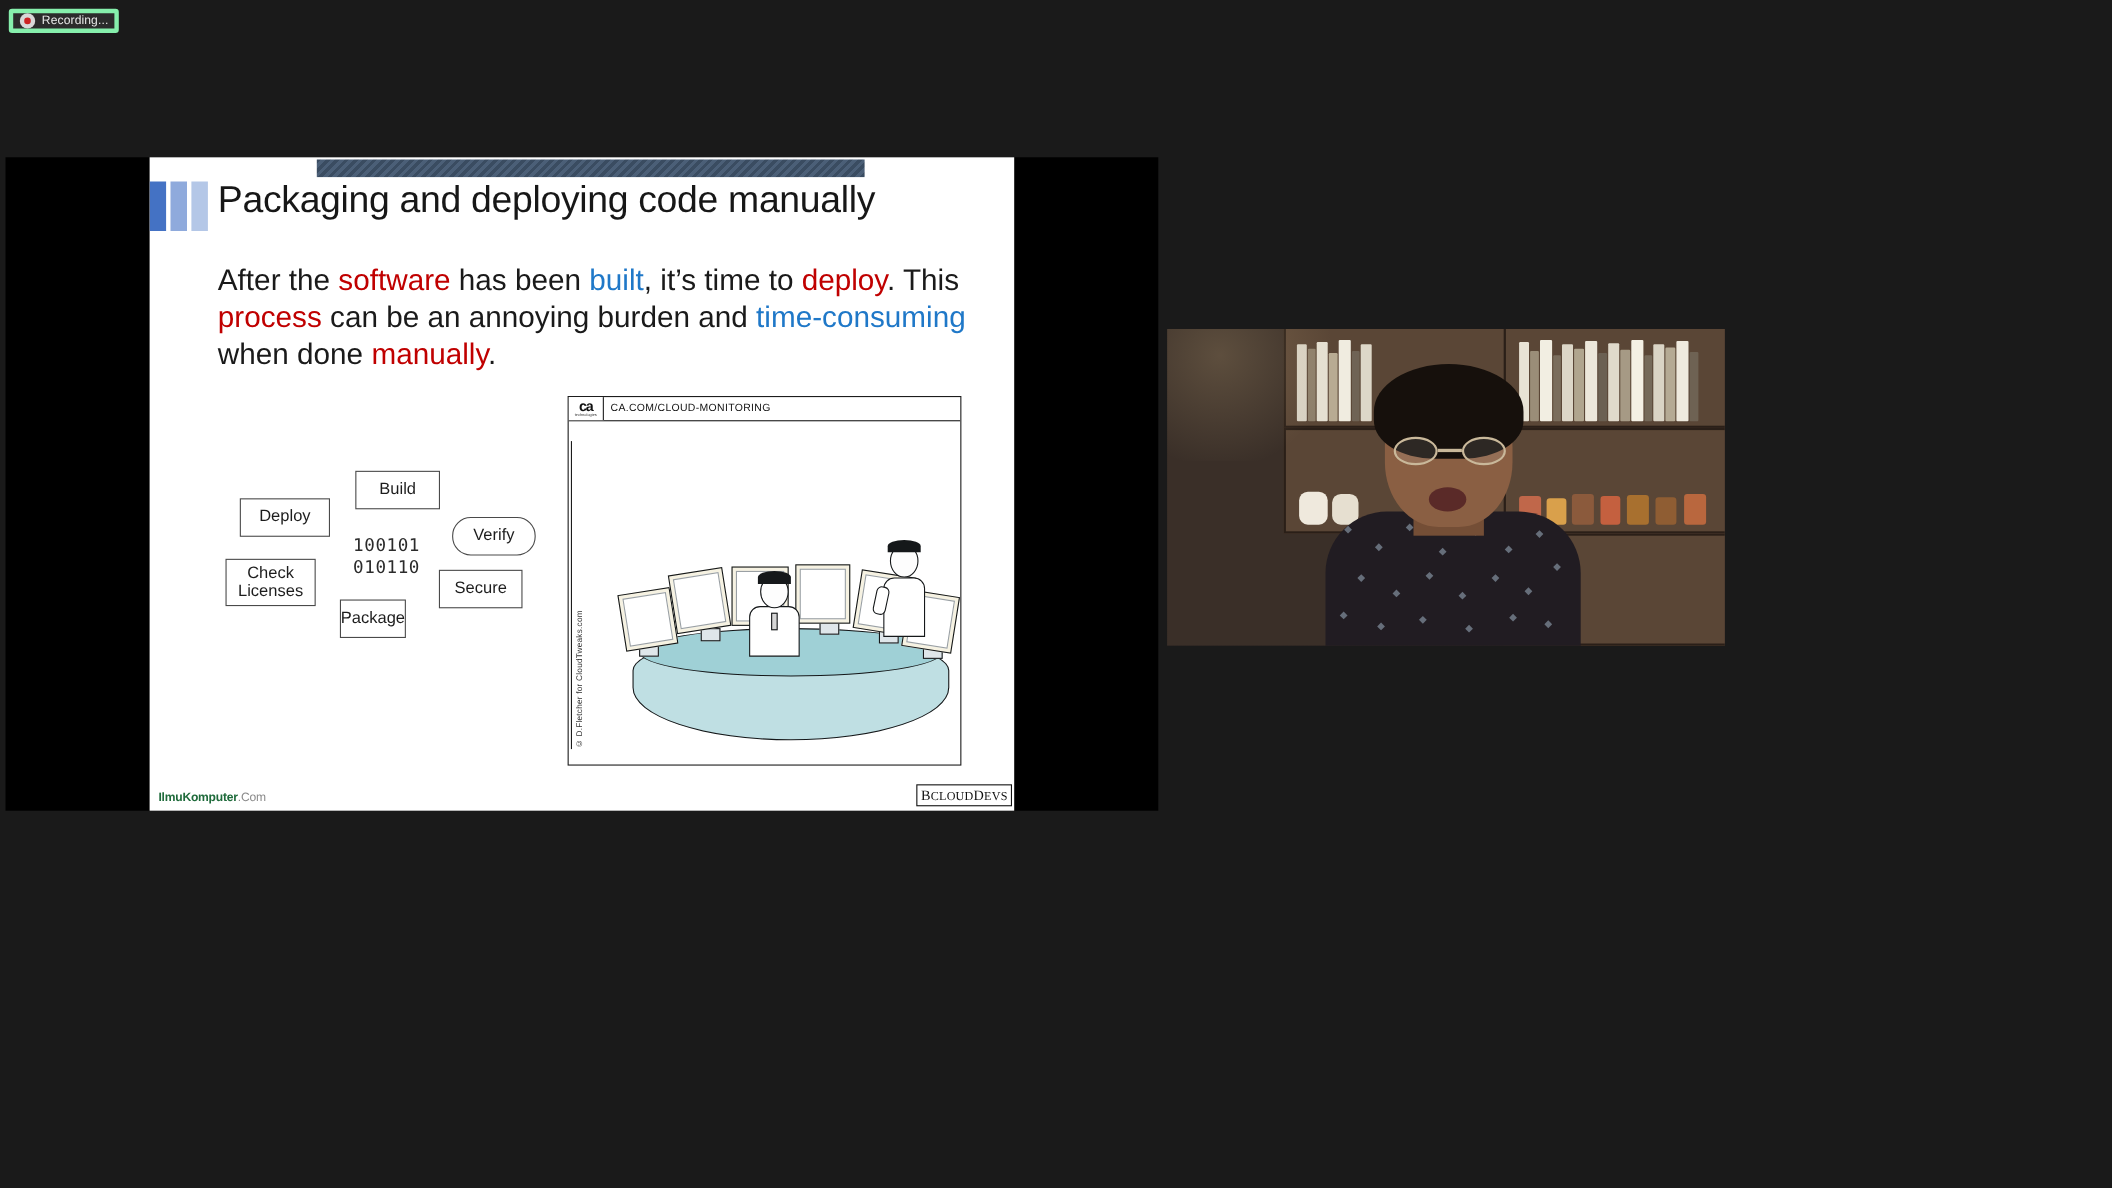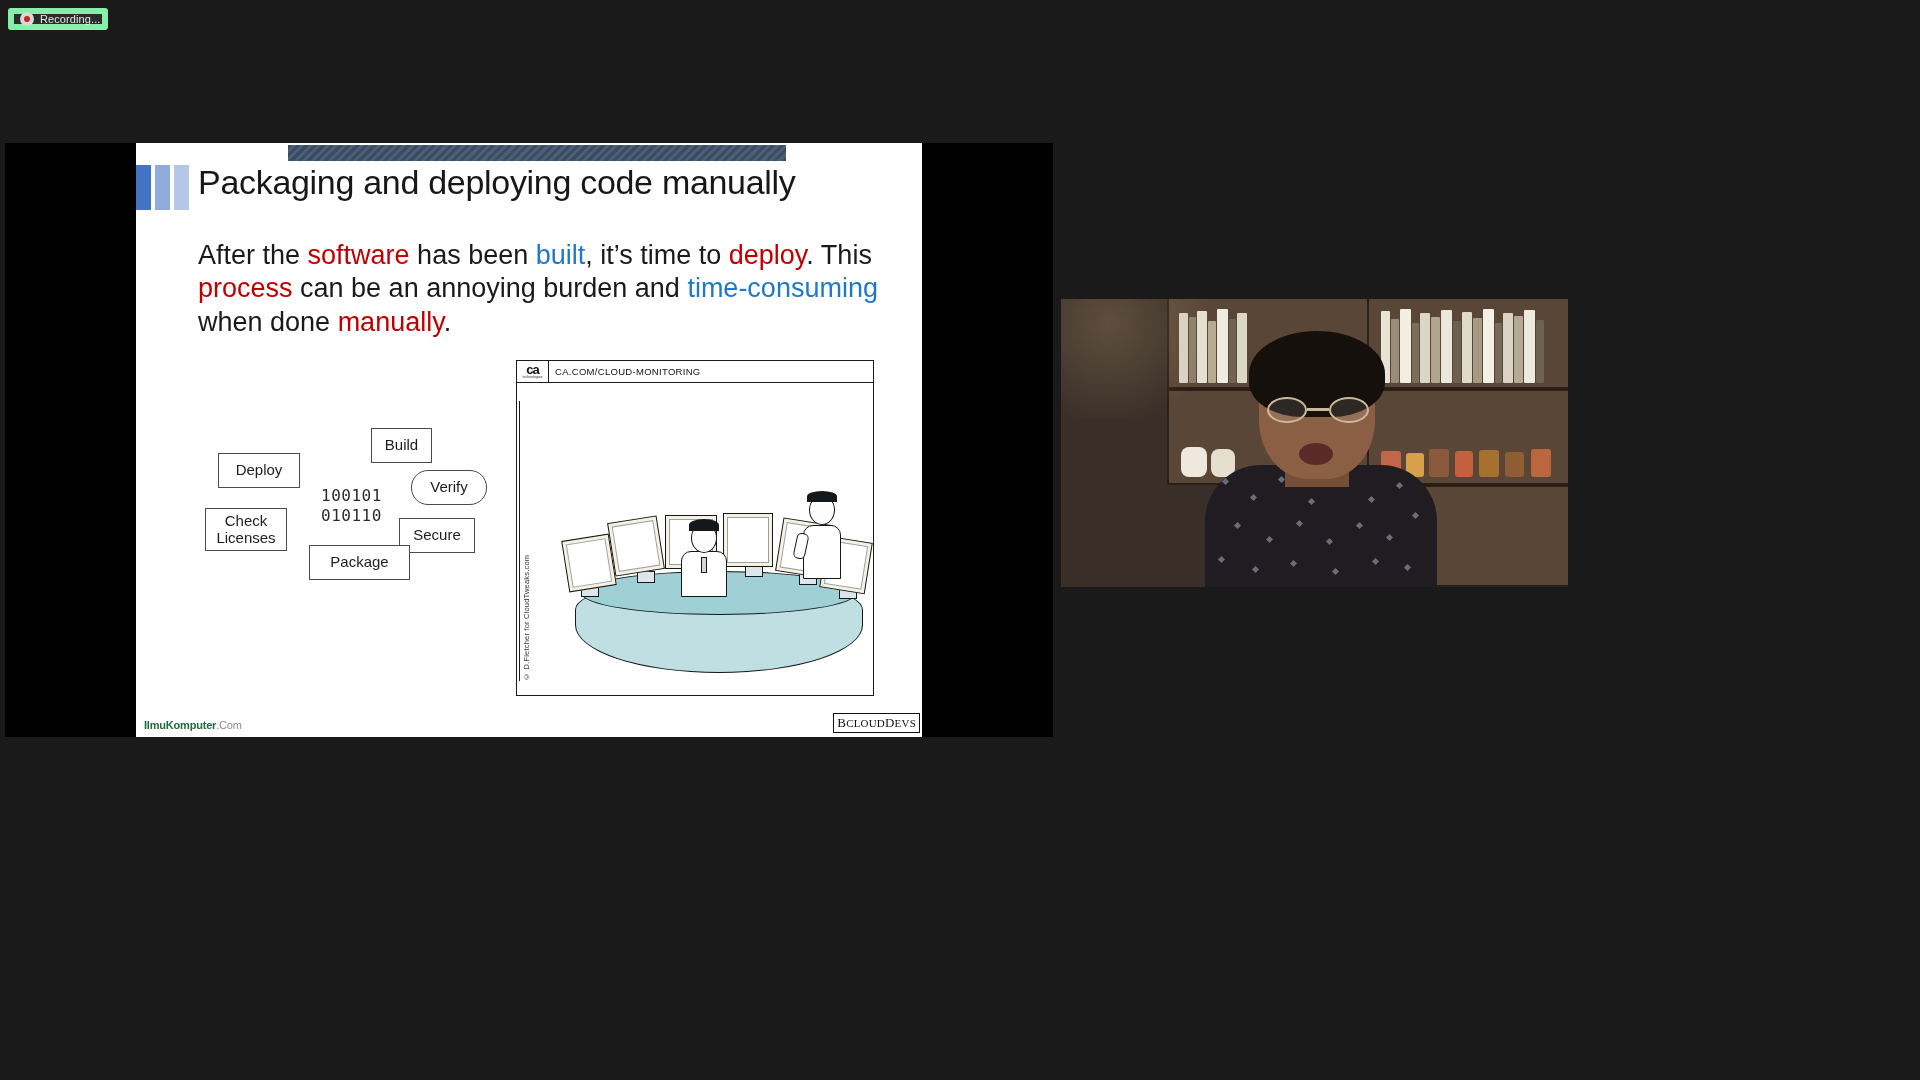--- a/index.html
+++ b/index.html
@@ -2,21 +2,21 @@
 <html><head>
 <meta charset="utf-8">
 <style>
   * { margin:0; padding:0; box-sizing:border-box; }
   html,body { width:1920px; height:1080px; background:#1a1a1a; overflow:hidden;
               font-family:"Liberation Sans", sans-serif; }
 
   
   #recording-pill{
     position:absolute; left:8px; top:8px; width:100px; height:22px;
-    background:#2b2b2b; border:6px solid #86efac; border-radius:3px;
+    background:#2b2b2b; border:4px solid #86efac; border-radius:3px;
     display:flex; align-items:center; gap:6px; padding:0 6px;
   }
   #recording-pill .recdot{
     width:14px; height:14px; border-radius:50%;
     background:#d8d8d8; display:flex; align-items:center; justify-content:center;
     flex:0 0 auto;
   }
   #recording-pill .recdot i{ width:6px; height:6px; border-radius:50%; background:#cc2222; display:block;}
   #recording-pill .rectext{ color:#e8e8e8; font-size:11px; white-space:nowrap; letter-spacing:.1px;}
 
@@ -55,26 +55,26 @@
   .c-red{ color:#c00000; }
   .c-blue{ color:#1f78c8; }
 
   
   #process-diagram{ position:absolute; left:75px; top:285px; width:290px; height:145px;}
   .pbox{
     position:absolute; border:1.4px solid #4a4a4a; background:#fff;
     display:flex; align-items:center; justify-content:center; text-align:center;
     color:#1d1d1d; font-size:15px; line-height:1.08;
   }
-  #pbox-build   { left:112px; top:0px;   width:61px;  height:35px;margin-left:48px; }
+  #pbox-build   { left:112px; top:0px;   width:77px;  height:35px; }
   #pbox-deploy  { left:7px;   top:25px;  width:82px;  height:35px; }
   #pbox-verify  { left:200px; top:42px;  width:76px;  height:35px;border-radius:17px; }
   #pbox-check   { left:-6px;  top:80px;  width:82px;  height:43px; }
   #pbox-secure  { left:188px; top:90px;  width:76px;  height:35px; }
-  #pbox-package { left:98px;  top:117px; width:101px;  height:35px; }
+  #pbox-package { left:98px;  top:117px; width:60px;  height:35px; }
   #binary-code{
     position:absolute; left:110px; top:58px; width:100px;
     font-family:"DejaVu Sans Mono", monospace; font-size:16px; line-height:1.22;
     color:#2b2b2b; letter-spacing:.5px;
   }
 
   
   #cartoon{
     position:absolute; left:380px; top:217px; width:358px; height:336px;
     border:1.6px solid #1c1c1c; background:#fff; overflow:hidden;

